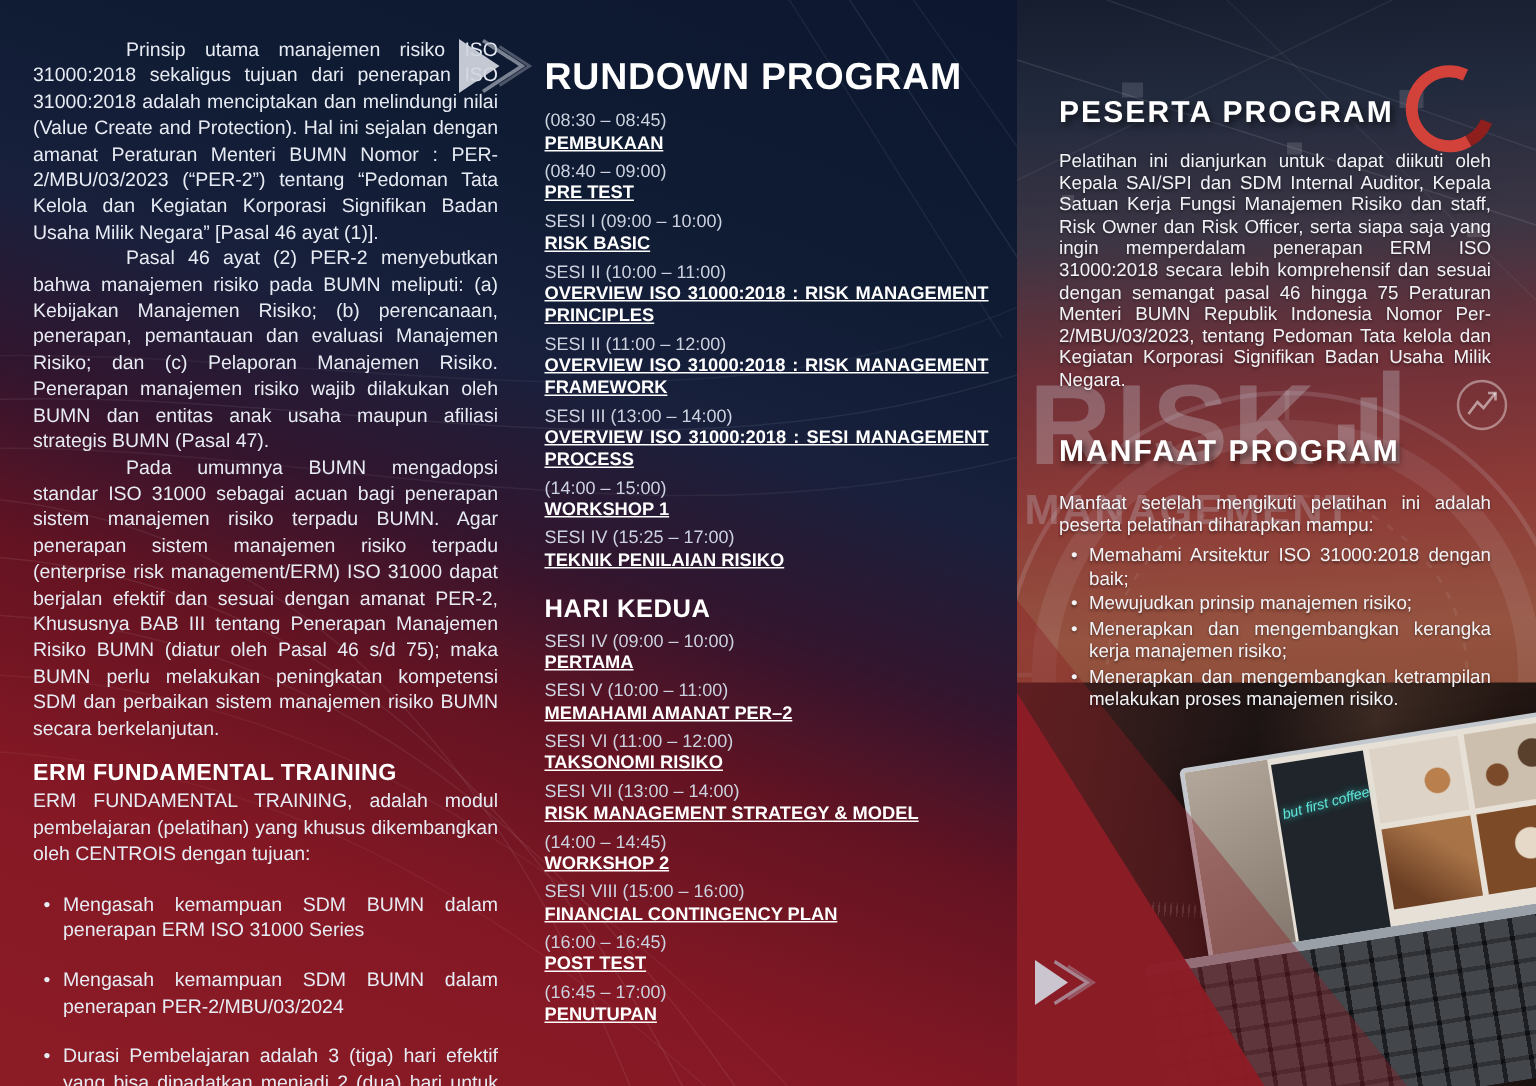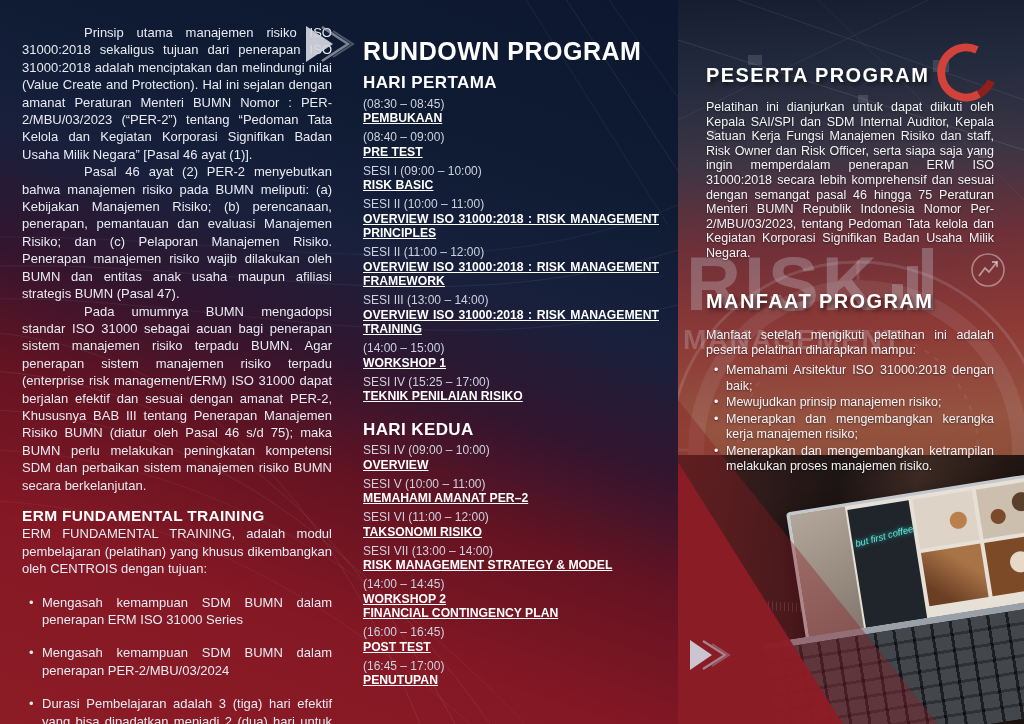--- a/index.html
+++ b/index.html
@@ -163,54 +163,54 @@
     <ul class="bullets">
       <li>Mengasah kemampuan SDM BUMN dalam penerapan ERM ISO 31000 Series</li>
       <li>Mengasah kemampuan SDM BUMN dalam penerapan PER-2/MBU/03/2024</li>
       <li>Durasi Pembelajaran adalah 3 (tiga) hari efektif yang bisa dipadatkan menjadi 2 (dua) hari untuk penyelenggaraan secara In-House/In-Group.</li>
     </ul>
   </div>
 
   <div class="panel-mid">
     <h1 class="mid-title">RUNDOWN PROGRAM</h1>
 
-    <h2 class="day-heading">HARI PERTAMA</h2>
 
     <div>
       <div class="sched-time">(08:30 – 08:45)</div>
       <div class="sched-title">PEMBUKAAN</div>
       <div class="sched-time">(08:40 – 09:00)</div>
       <div class="sched-title">PRE TEST</div>
       <div class="sched-time">SESI I (09:00 – 10:00)</div>
       <div class="sched-title">RISK BASIC</div>
       <div class="sched-time">SESI II (10:00 – 11:00)</div>
       <div class="sched-title">OVERVIEW ISO 31000:2018 : RISK MANAGEMENT PRINCIPLES</div>
       <div class="sched-time">SESI II (11:00 – 12:00)</div>
       <div class="sched-title">OVERVIEW ISO 31000:2018 : RISK MANAGEMENT FRAMEWORK</div>
       <div class="sched-time">SESI III (13:00 – 14:00)</div>
-      <div class="sched-title">OVERVIEW ISO 31000:2018 : RISK MANAGEMENT TRAINING</div>
+      <div class="sched-title">OVERVIEW ISO 31000:2018 : SESI MANAGEMENT PROCESS</div>
       <div class="sched-time">(14:00 – 15:00)</div>
       <div class="sched-title">WORKSHOP 1</div>
       <div class="sched-time">SESI IV (15:25 – 17:00)</div>
       <div class="sched-title">TEKNIK PENILAIAN RISIKO</div>
     </div>
 
     <h2 class="day-heading day2">HARI KEDUA</h2>
 
     <div>
       <div class="sched-time">SESI IV (09:00 – 10:00)</div>
-      <div class="sched-title">OVERVIEW</div>
+      <div class="sched-title">PERTAMA</div>
       <div class="sched-time">SESI V (10:00 – 11:00)</div>
       <div class="sched-title">MEMAHAMI AMANAT PER–2</div>
       <div class="sched-time">SESI VI (11:00 – 12:00)</div>
       <div class="sched-title">TAKSONOMI RISIKO</div>
       <div class="sched-time">SESI VII (13:00 – 14:00)</div>
       <div class="sched-title">RISK MANAGEMENT STRATEGY &amp; MODEL</div>
       <div class="sched-time">(14:00 – 14:45)</div>
       <div class="sched-title">WORKSHOP 2</div>
+      <div class="sched-time">SESI VIII (15:00 – 16:00)</div>
       <div class="sched-title">FINANCIAL CONTINGENCY PLAN</div>
       <div class="sched-time">(16:00 – 16:45)</div>
       <div class="sched-title">POST TEST</div>
       <div class="sched-time">(16:45 – 17:00)</div>
       <div class="sched-title">PENUTUPAN</div>
     </div>
   </div>
 
   <div class="panel-right">
 

